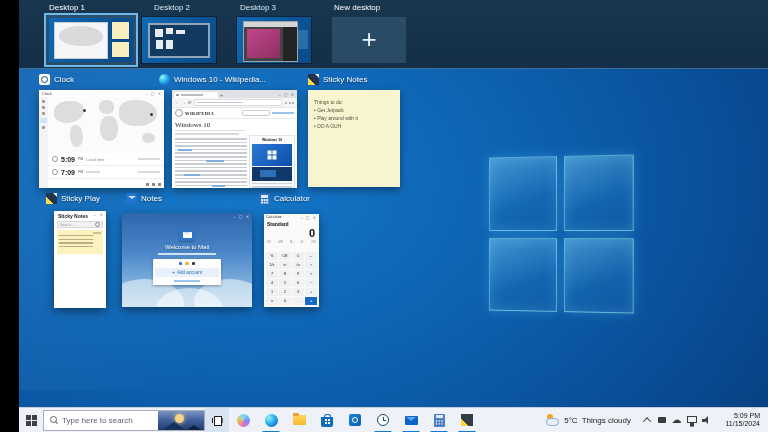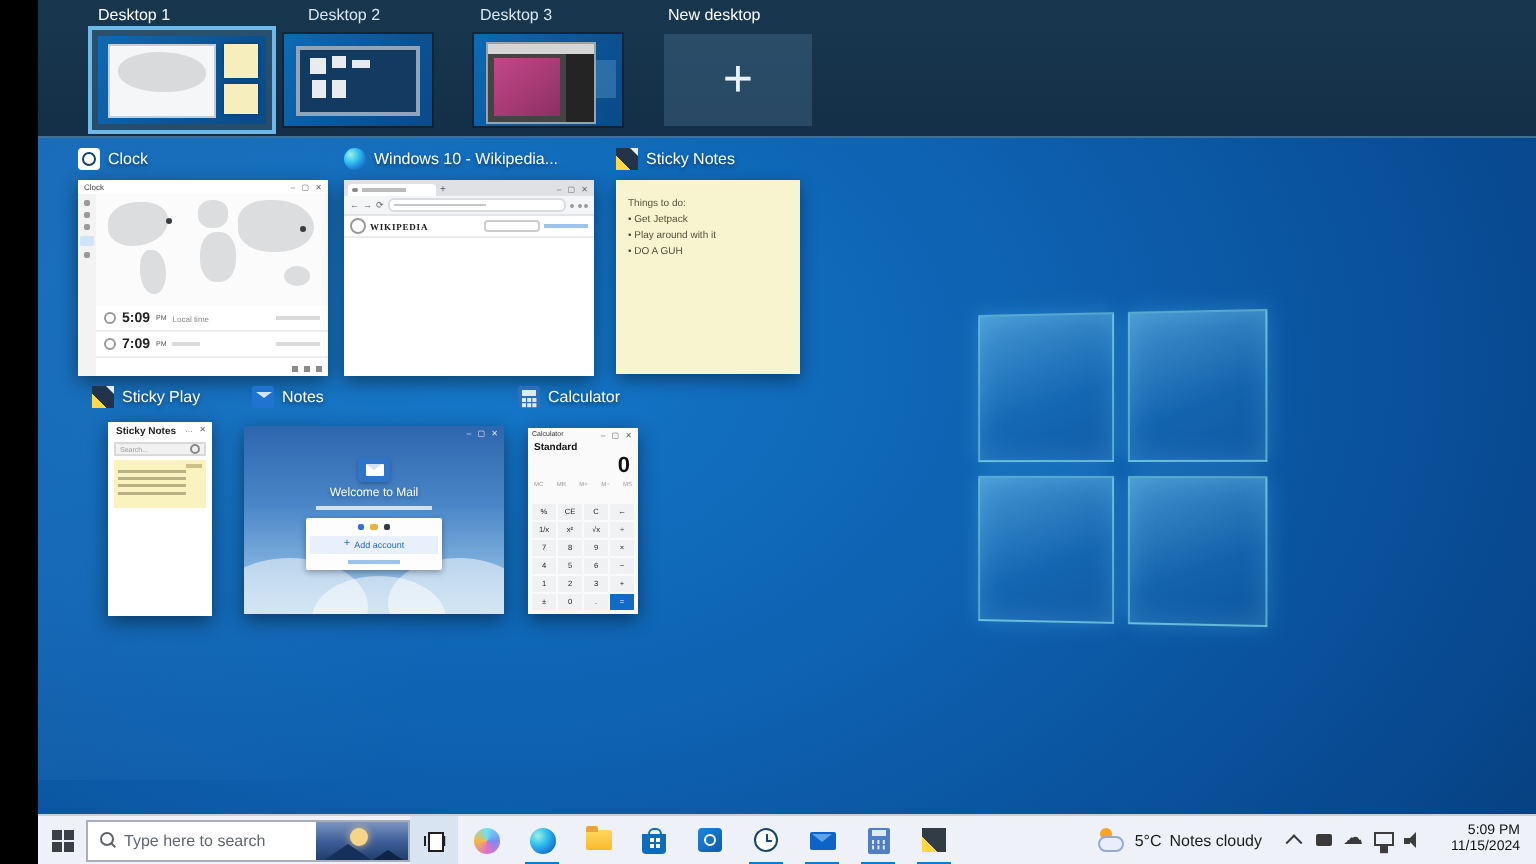--- a/index.html
+++ b/index.html
@@ -276,21 +276,21 @@
 
     <div class="tile-new">
       <span class="plus">+</span>
     </div>
   </div>
 
   <div class="wh" style="left:20px;top:74px">
     <span class="hic hic-clock"></span>
     <span>Clock</span>
   </div>
-  <div class="wh" style="left:153px;top:74px">
+  <div class="wh" style="left:140px;top:74px">
     <span class="hic hic-edge"></span>
     <span>Windows 10 - Wikipedia...</span>
   </div>
   <div class="wh" style="left:289px;top:74px">
     <span class="hic hic-sticky"></span>
     <span>Sticky Notes</span>
   </div>
 
   <div class="win" style="left:20px;top:90px;width:125px;height:98px">
     <span class="clk-title">Clock</span>
@@ -355,20 +355,44 @@
         <i></i>
         <i></i>
         <i></i>
       </div>
     </div>
     <div class="wikibar">
       <span class="globe"></span>
       <span class="wordmark">WIKIPEDIA</span>
       <span class="wsearch"></span>
       <span class="wlinks"></span>
+    </div>
+    <div class="wcontent">
+      <div class="h1wiki">Windows 10</div>
+      <div class="subrow"></div>
+      <div class="textblock"></div>
+      <span class="bluebit" style="left:6px;top:30px;width:14px"></span>
+      <span class="bluebit" style="left:34px;top:41px;width:18px"></span>
+      <span class="bluebit" style="left:12px;top:55px;width:16px"></span>
+      <span class="bluebit" style="left:40px;top:66px;width:13px"></span>
+      <div class="infobox">
+        <div class="ib-cap">Windows 10</div>
+        <div class="ib-logo">
+          <span class="lg">
+              <i></i>
+              <i></i>
+              <i></i>
+              <i></i>
+            </span>
+        </div>
+        <div class="ib-shot">
+            <i></i>
+          </div>
+        <div class="ib-rows"></div>
+      </div>
     </div>
   </div>
 
   <div class="bignote" style="left:289px;top:90px;width:92px;height:97px">
     <div>
         <div class="note-line">Things to do:</div>
         <div class="note-line">• Get Jetpack</div>
         <div class="note-line">• Play around with it</div>
         <div class="note-line">• DO A GUH</div>
       </div>
@@ -516,21 +540,21 @@
         <span class="runline"></span>
       </div>
     <div class="slot">
         <span class="ico-sticky"></span>
         <span class="runline"></span>
       </div>
 
     <div class="weather">
       <span class="ico-weather"></span>
       <span class="wtext">5°C</span>
-      <span class="wtext">Notes cloudy</span>
+      <span class="wtext">Things cloudy</span>
     </div>
 
     <div class="tray">
       <span class="trayitem">
           <span class="ico-chevron"></span>
         </span>
       <span class="trayitem">
           <span class="ico-device"></span>
         </span>
       <span class="trayitem">

